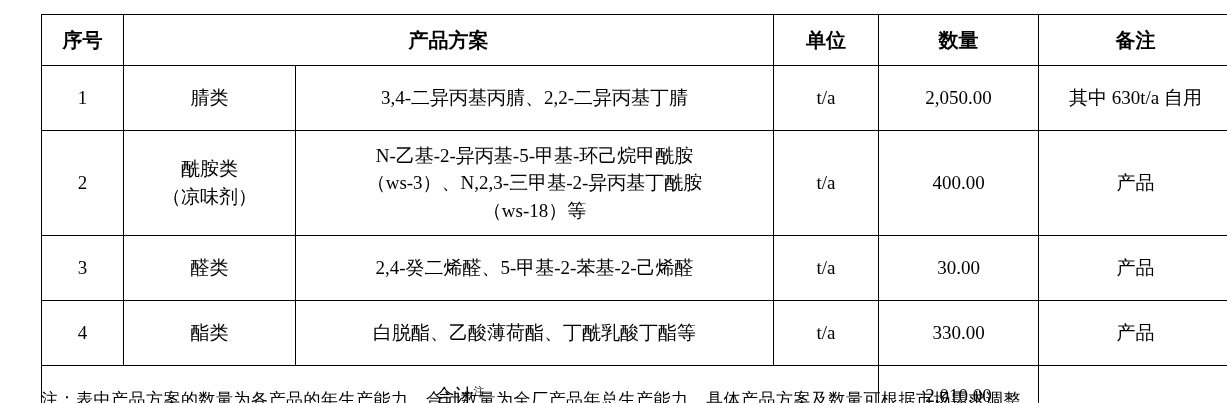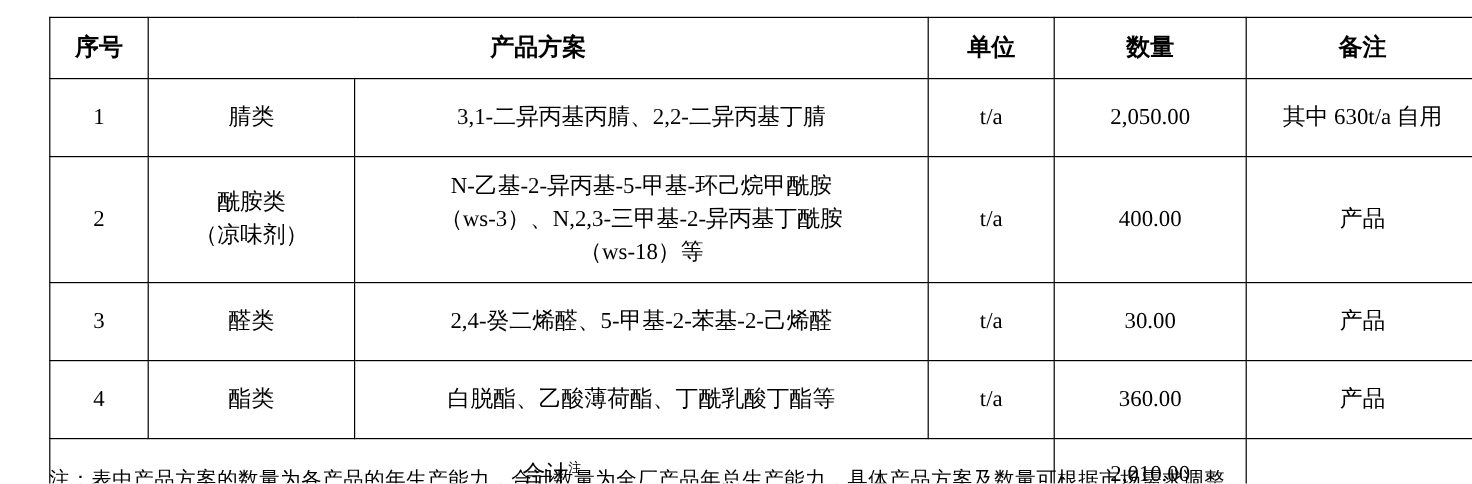--- a/index.html
+++ b/index.html
@@ -106,21 +106,21 @@
         <td colspan="2">产品方案</td>
         <td>单位</td>
         <td>数量</td>
         <td>备注</td>
       </tr>
     </thead>
     <tbody>
       <tr class="row-1">
         <td>1</td>
         <td>腈类</td>
-        <td class="scheme-cell">3,1-二异丙基丙腈、2,2-二异丙基丁腈</td>
+        <td class="scheme-cell">3,4-二异丙基丙腈、2,2-二异丙基丁腈</td>
         <td>t/a</td>
         <td>2,050.00</td>
         <td>其中 630t/a 自用</td>
       </tr>
 
       <tr class="row-2">
         <td>2</td>
         <td>
           <div>酰胺类</div>
           <div>（凉味剂）</div>
@@ -142,21 +142,21 @@
         <td>t/a</td>
         <td>30.00</td>
         <td>产品</td>
       </tr>
 
       <tr class="row-4">
         <td>4</td>
         <td>酯类</td>
         <td class="scheme-cell">白脱酯、乙酸薄荷酯、丁酰乳酸丁酯等</td>
         <td>t/a</td>
-        <td>360.00</td>
+        <td>330.00</td>
         <td>产品</td>
       </tr>
 
       <tr class="row-total">
         <td class="total-label" colspan="4"><span>合计</span><sup>注</sup></td>
         <td class="total-value">2,010.00</td>
         <td></td>
       </tr>
     </tbody>
   </table>

